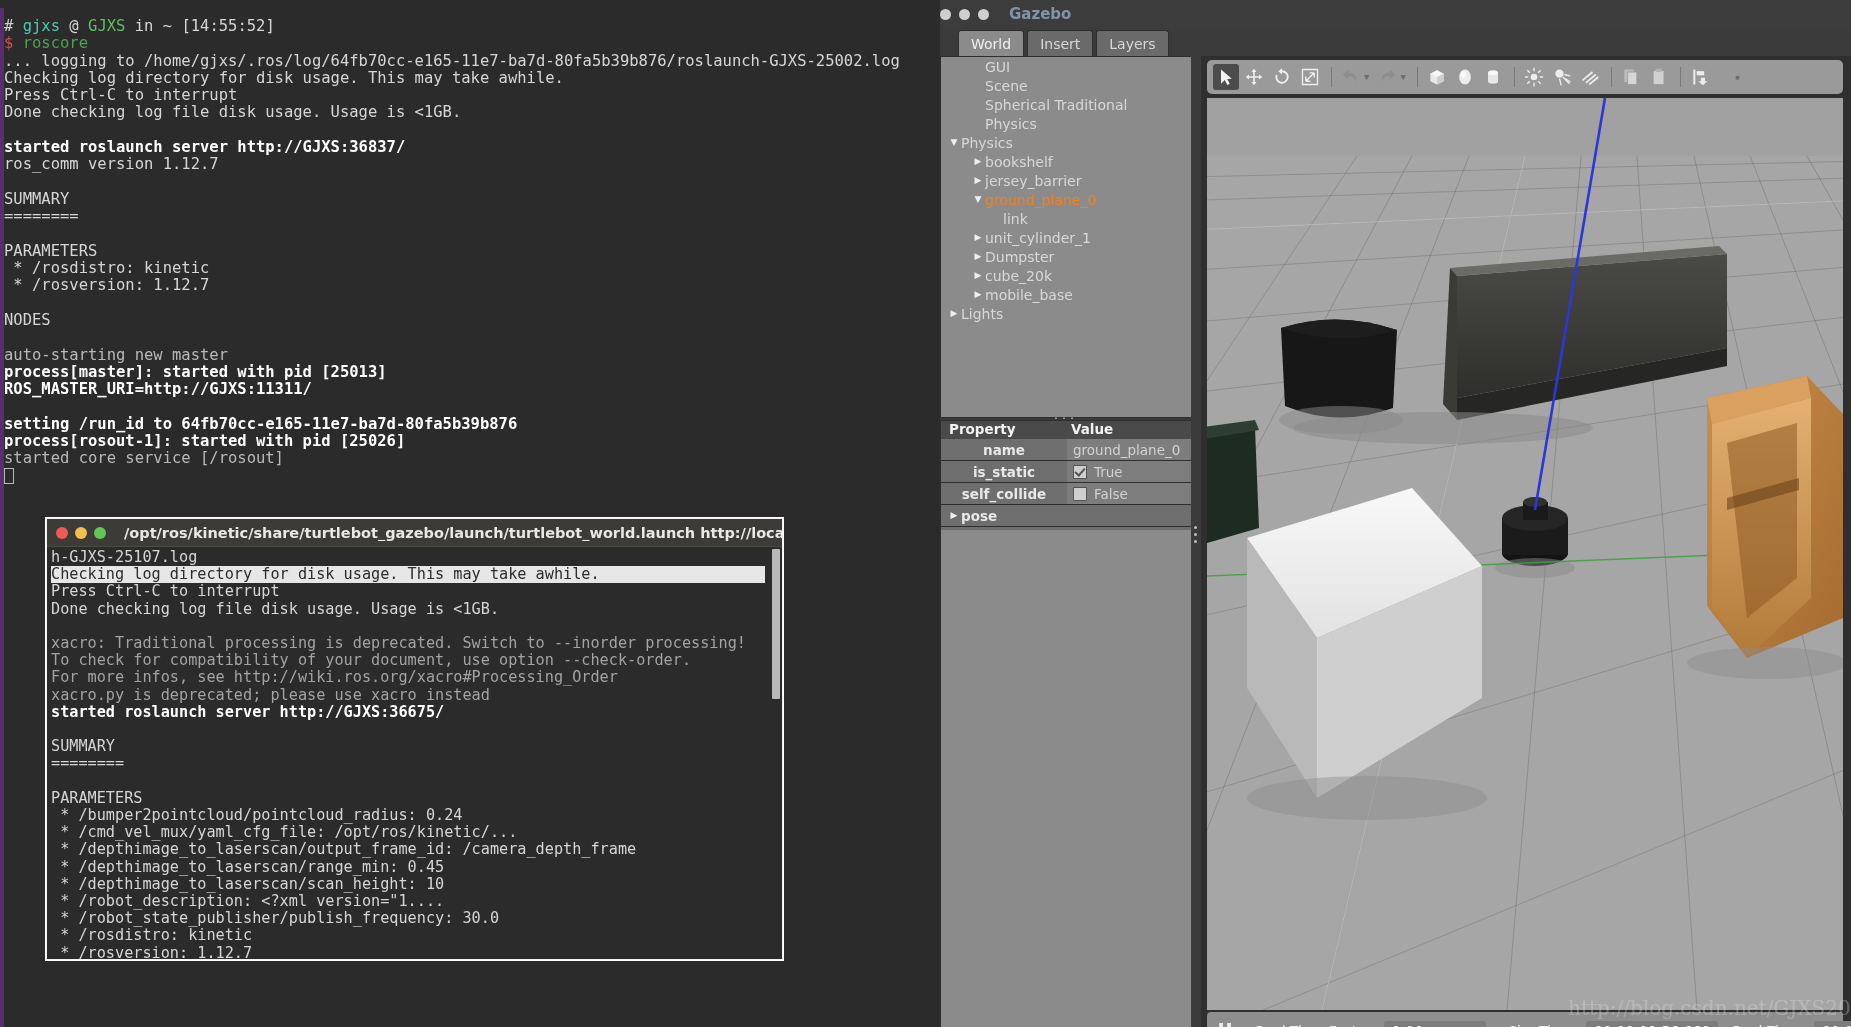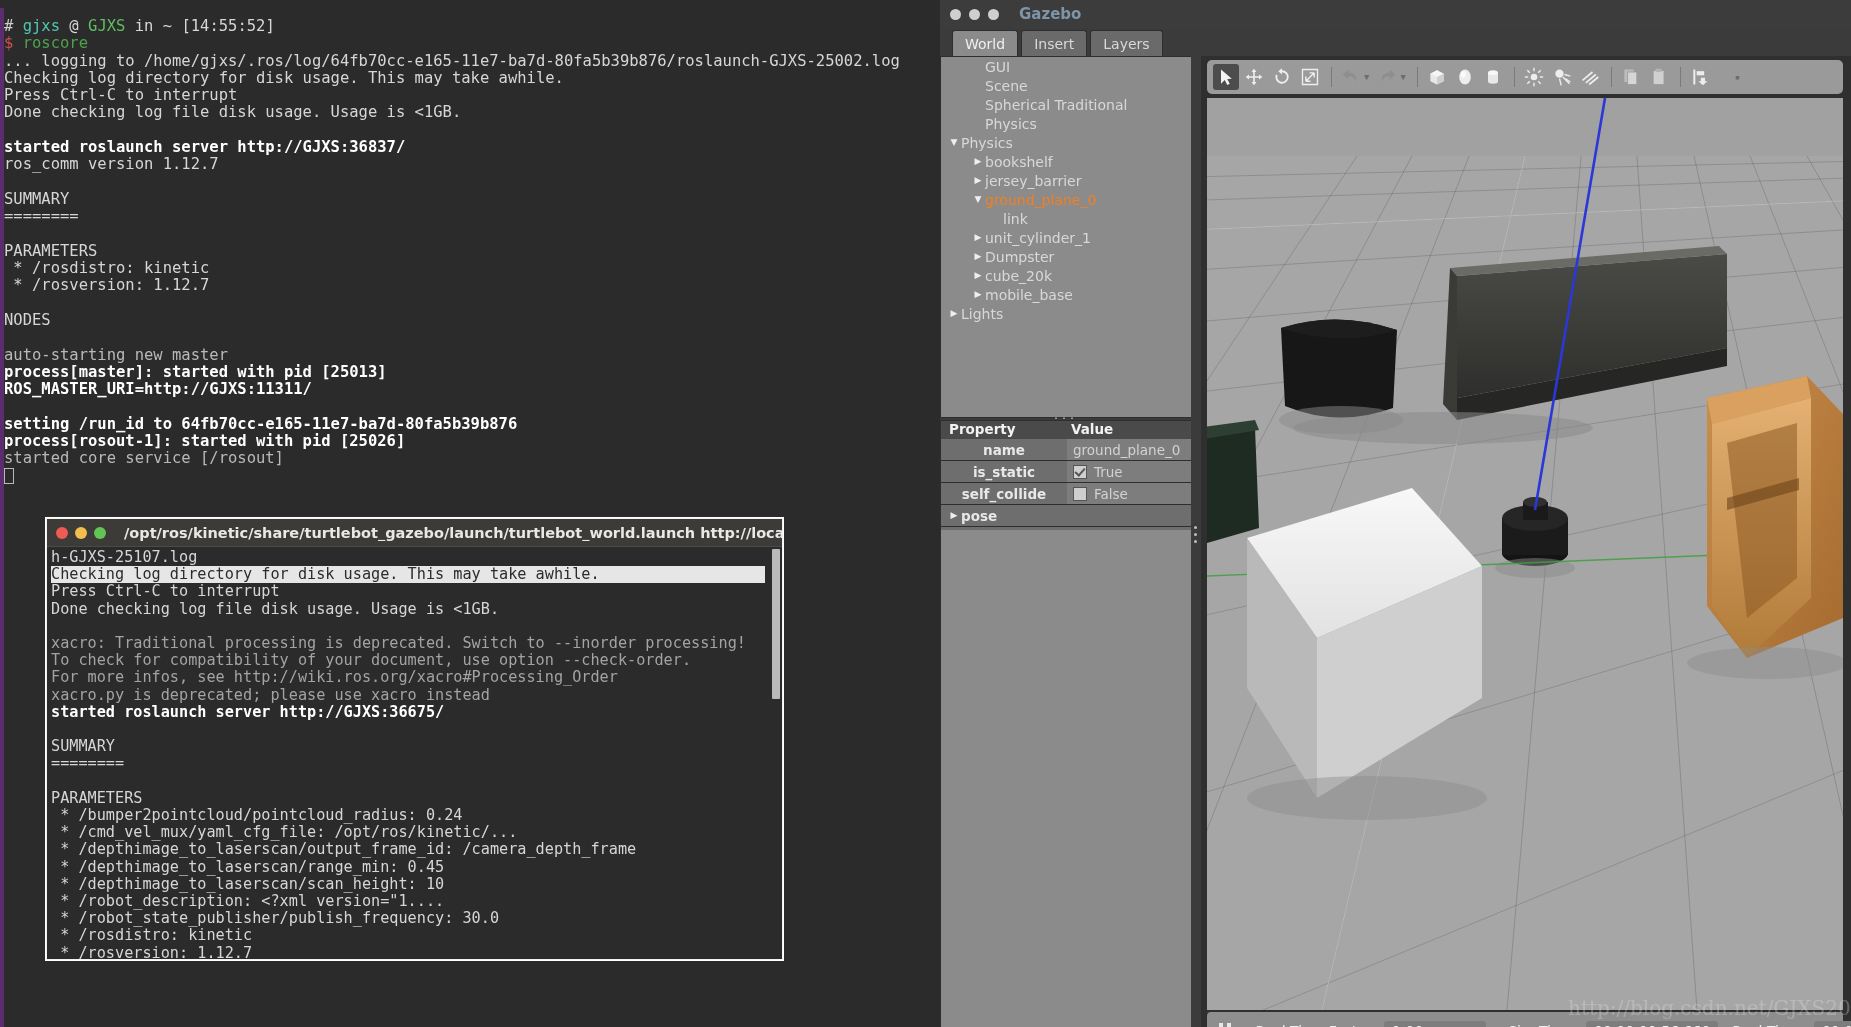--- a/index.html
+++ b/index.html
@@ -35,29 +35,29 @@
   #inner-lines{position:absolute;left:4px;top:2px;width:720px;
       font-family:"DejaVu Sans Mono",monospace;font-size:15.2px;line-height:17.2px;color:#d6d6d6;white-space:pre;}
   #inner-lines .hl{background:#e6e6e6;color:#2b2b2b;display:inline-block;width:714px;}
   #inner-lines .y{color:#a3a3a3;}
   #inner-lines .b{font-weight:bold;color:#ffffff;}
   #inner-scroll{position:absolute;right:2px;top:2px;width:8px;height:408px;background:#2b2b2b;}
   #inner-thumb{position:absolute;right:2px;top:2px;width:8px;height:150px;background:#b9b9b9;border-radius:1px;}
 
   
   #gz{position:absolute;left:940px;top:0;width:911px;height:1027px;background:#3b3b3b;}
-  #gz-title{height:28px;background:#3c3c3c;display:flex;align-items:center;padding-left:10px;}
+  #gz-title{height:28px;background:#3c3c3c;display:flex;align-items:center;}
   .gz-dot{width:11px;height:11px;border-radius:50%;background:#cfcfcf;margin-right:8px;}
   #gz-title-text{margin-left:12px;color:#7e95a8;font-family:"DejaVu Sans",sans-serif;font-weight:bold;font-size:15px;}
 
   #gz-body{position:absolute;left:0;top:28px;width:911px;height:999px;background:#3b3b3b;}
 
   
   #gz-left{position:absolute;left:0;top:0;width:253px;height:999px;background:#3b3b3b;}
-  #gz-tabs{display:flex;align-items:flex-end;height:28px;padding-left:12px;background:#3b3b3b;}
+  #gz-tabs{display:flex;align-items:flex-end;height:28px;padding-left:18px;background:#3b3b3b;}
   .gz-tab{font-family:"DejaVu Sans",sans-serif;font-size:14px;color:#d8d8d8;background:#6a6a6a;
       padding:5px 12px 4px 12px;margin-right:3px;border:1px solid #2e2e2e;border-bottom:none;
       border-radius:3px 3px 0 0;}
   .gz-tab.active{background:#8b8b8b;color:#efefef;}
   #gz-tree{position:absolute;left:0;top:28px;width:250px;height:360px;background:#8b8b8b;
       border:1px solid #2e2e2e;overflow:hidden;}
   .tree-row{display:flex;align-items:center;height:19px;padding-left:6px;
       font-family:"DejaVu Sans",sans-serif;font-size:14px;color:#d8d8d8;white-space:nowrap;}
   .tree-row.sel{color:#f08020;}
   .tw{width:14px;flex:0 0 auto;display:inline-block;text-align:center;font-size:9px;color:#efefef;line-height:1;}

